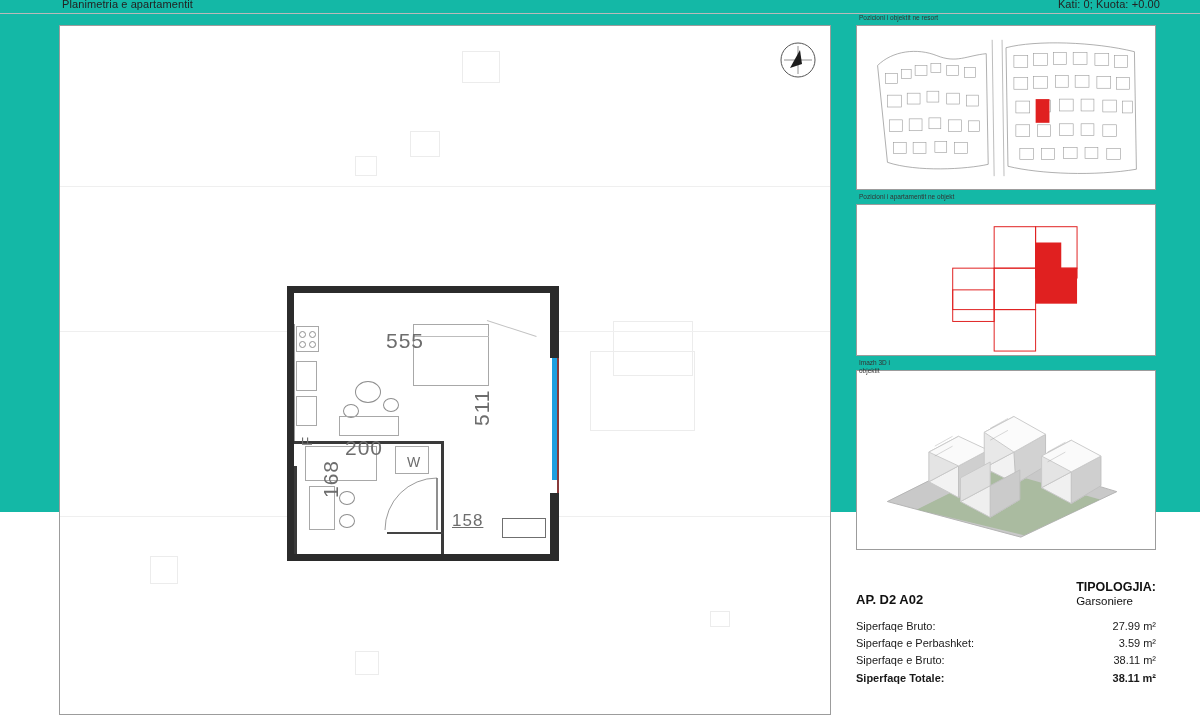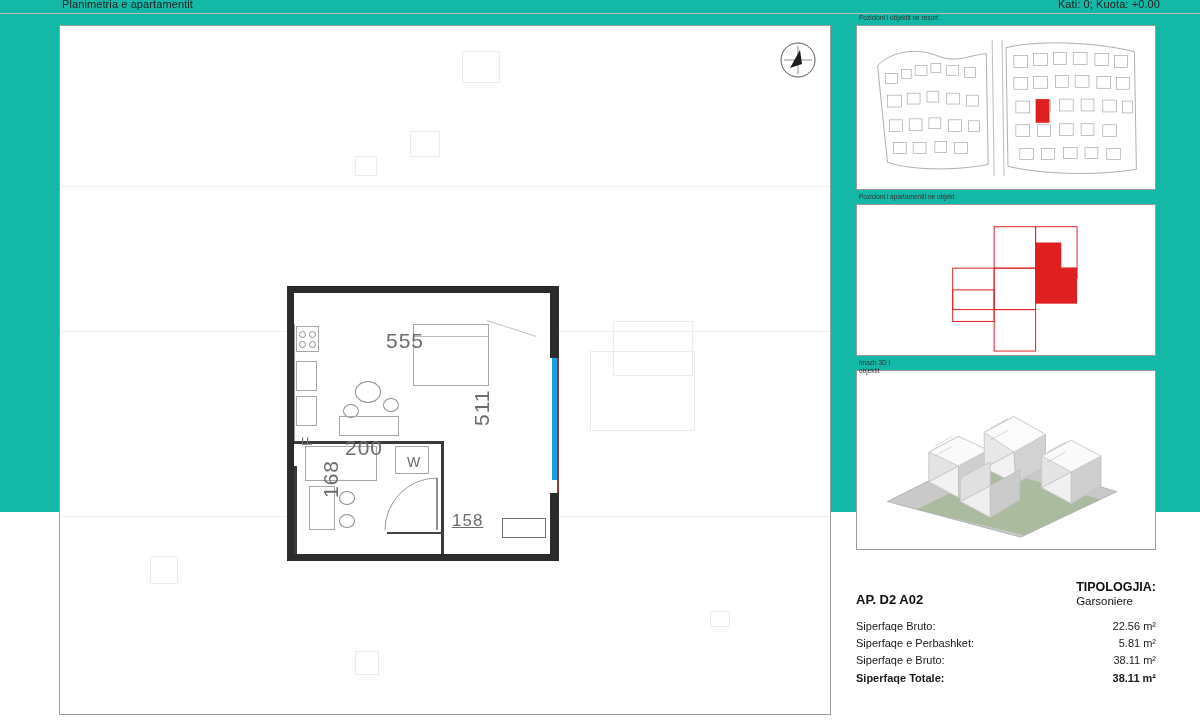--- a/index.html
+++ b/index.html
@@ -417,25 +417,25 @@
     <div class="info-head">
       <div class="ap-code">AP. D2 A02</div>
       <div class="tipologjia">
         <div class="tipologjia-label">TIPOLOGJIA:</div>
         <div class="tipologjia-value">Garsoniere</div>
       </div>
     </div>
 
     <div class="info-row">
       <span class="label">Siperfaqe Bruto:</span>
-      <span class="value">22.56 m²</span>
+      <span class="value">27.99 m²</span>
     </div>
     <div class="info-row">
       <span class="label">Siperfaqe e Perbashket:</span>
-      <span class="value">5.81 m²</span>
+      <span class="value">3.59 m²</span>
     </div>
     <div class="info-row">
       <span class="label">Siperfaqe e Bruto:</span>
       <span class="value">38.11 m²</span>
     </div>
     <div class="info-row total">
       <span class="label">Siperfaqe Totale:</span>
       <span class="value">38.11 m²</span>
     </div>
   </div>

